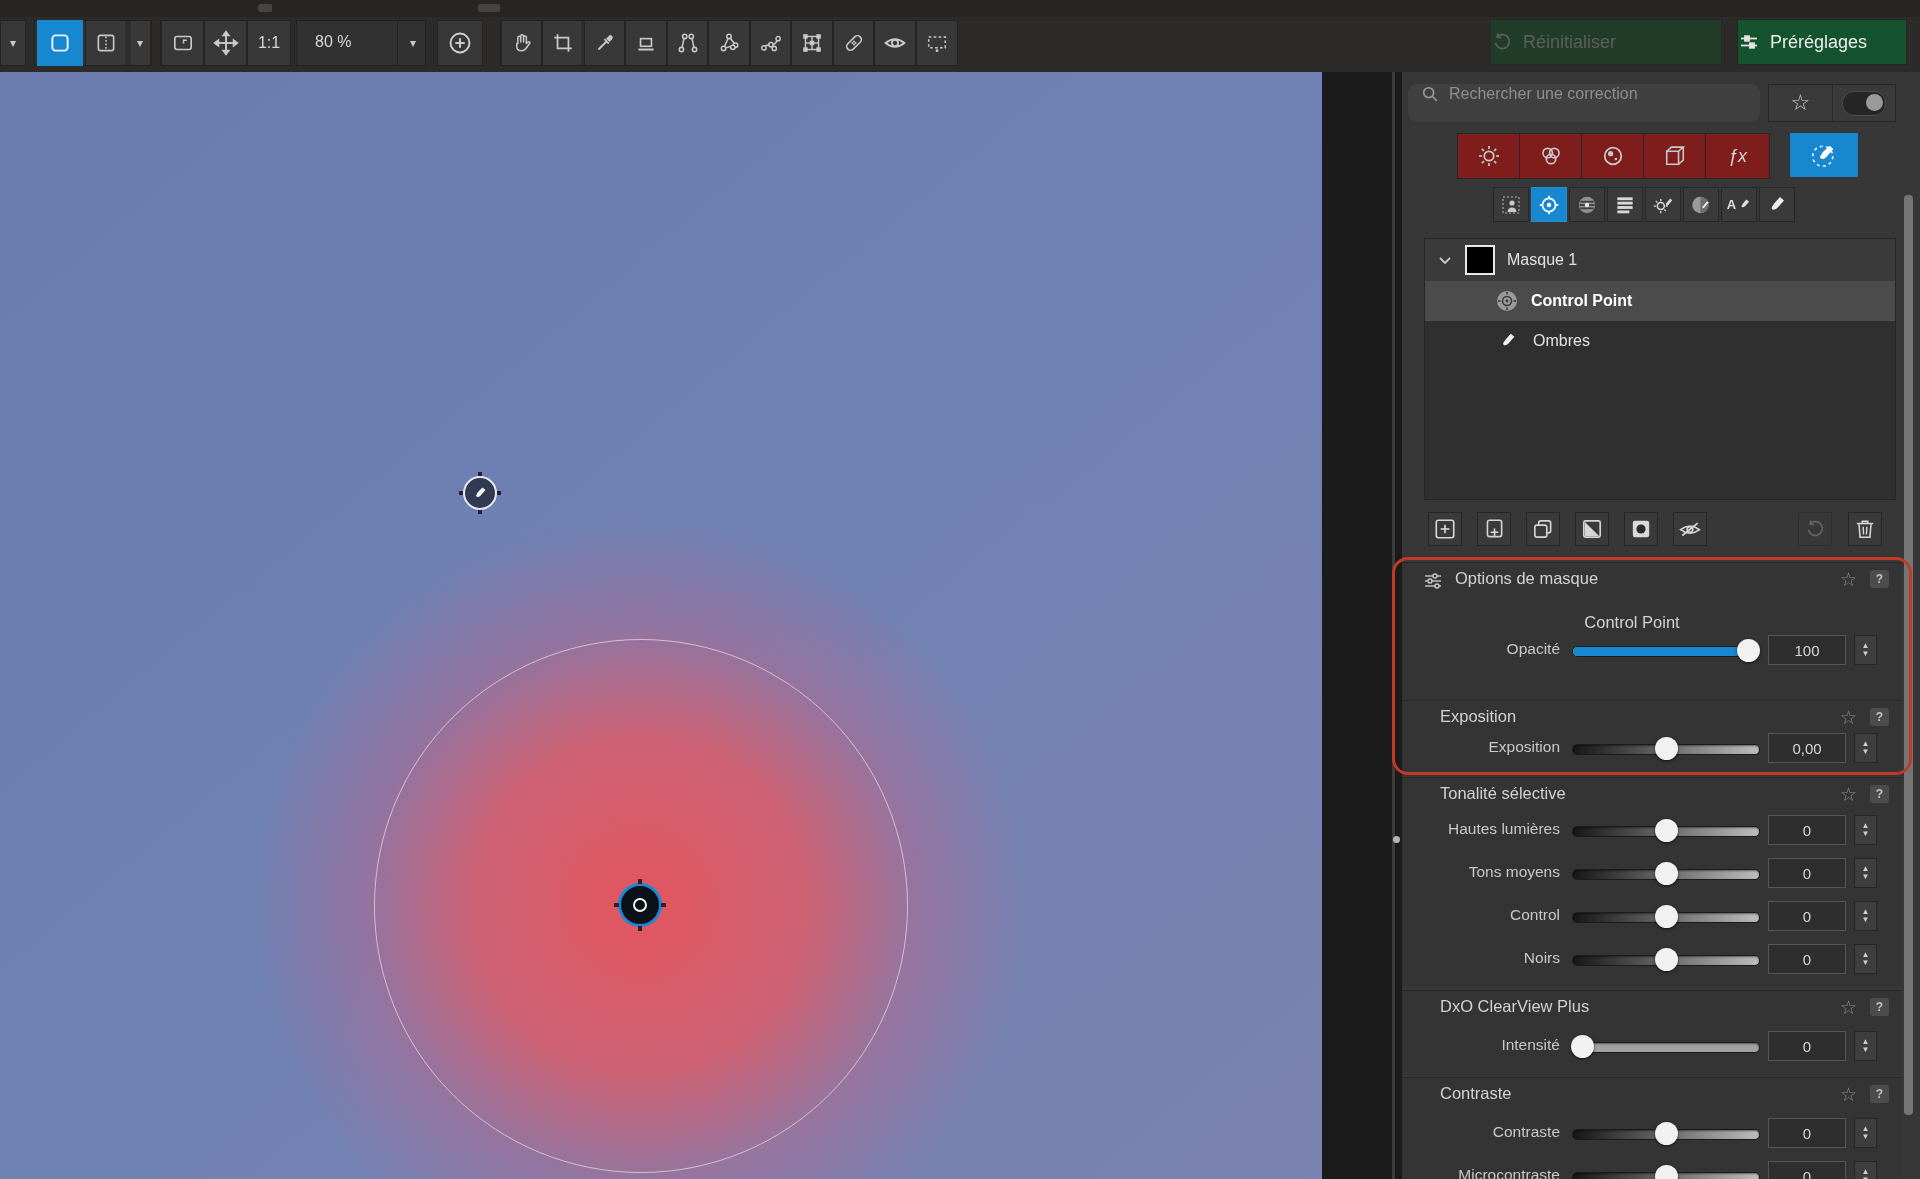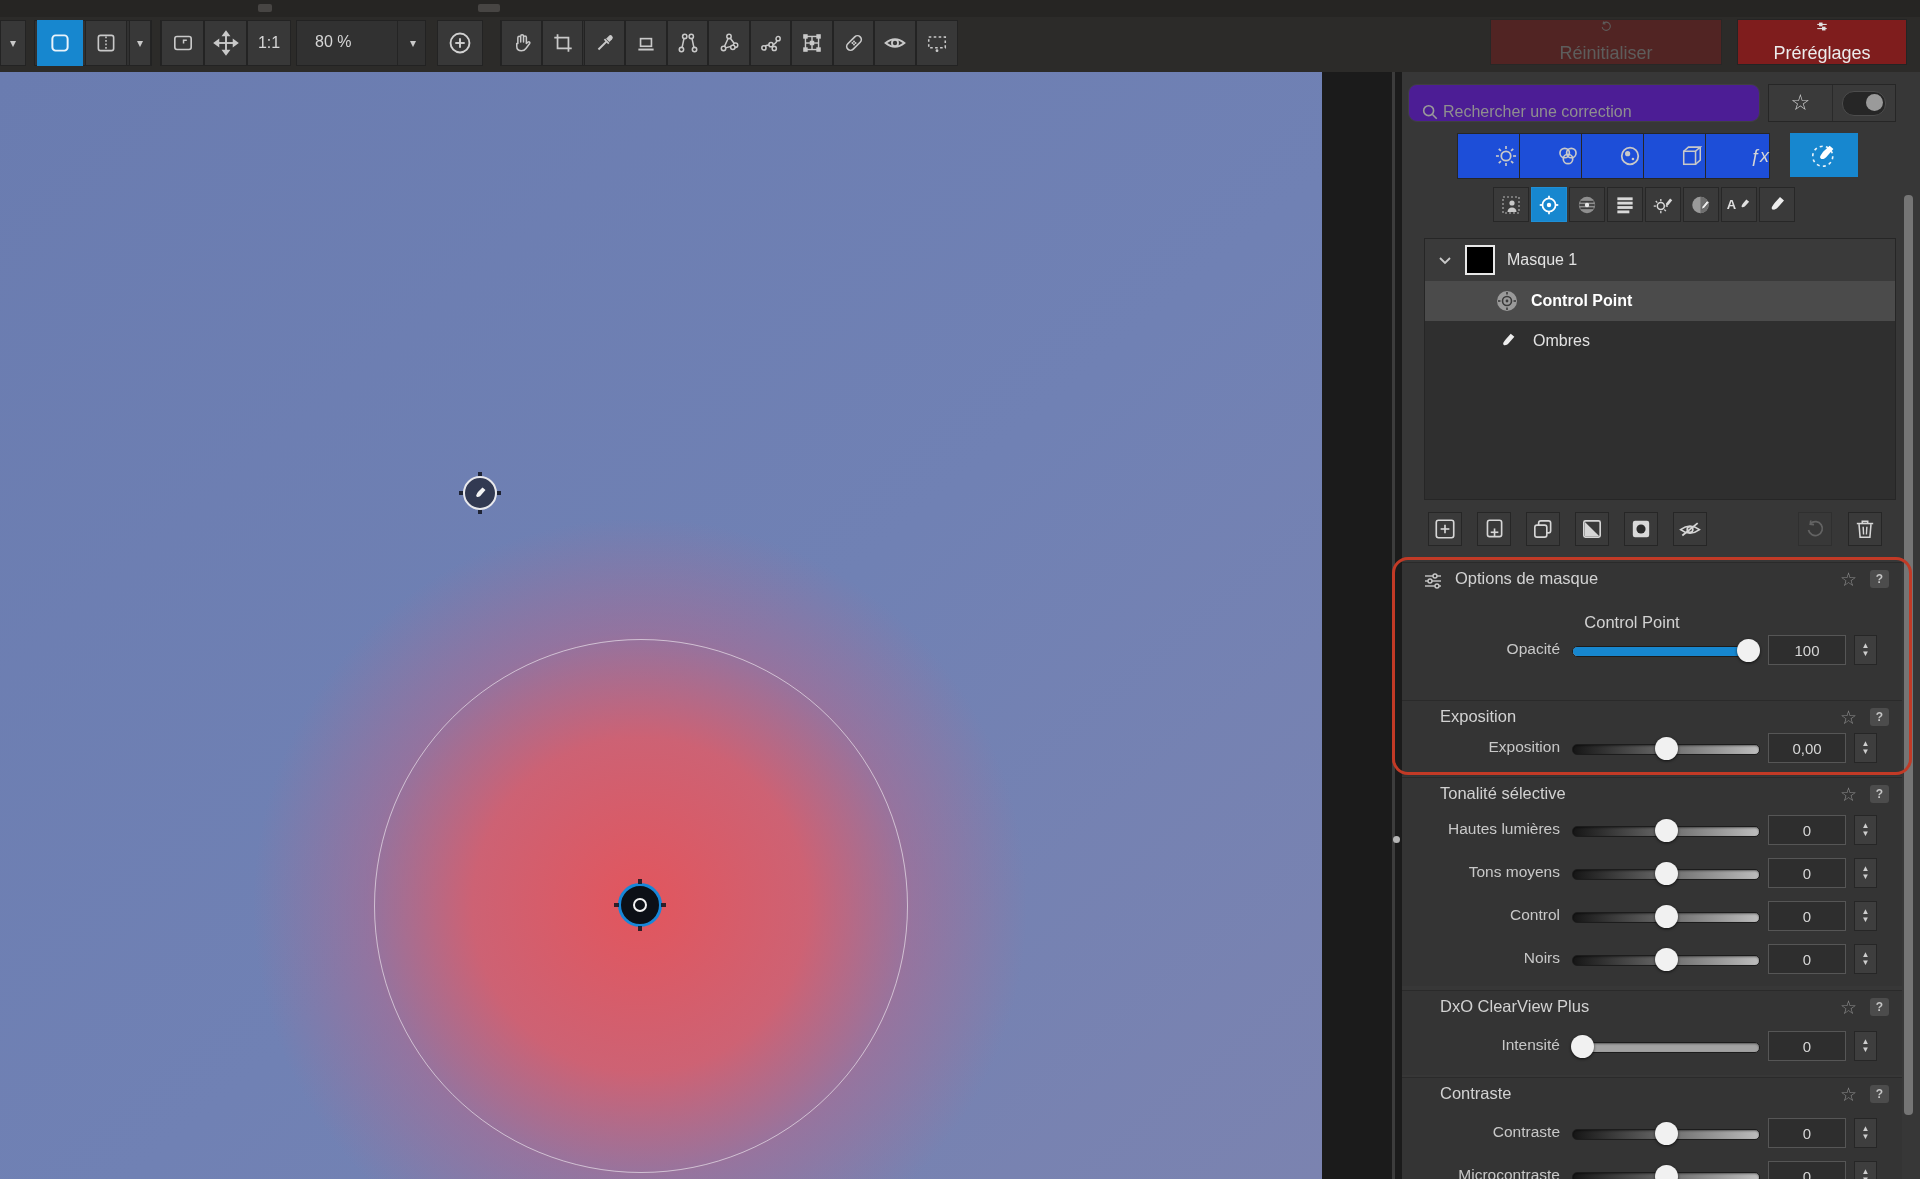--- a/index.html
+++ b/index.html
@@ -10,49 +10,49 @@
   #toolbar{left:0;top:17px;width:1920px;height:55px;background:#2c2b29;border-bottom:1px solid #161616;}
   .tbtn{position:absolute;top:0;height:46px;background:#383838;border:1px solid #232323;box-sizing:border-box;
         display:flex;align-items:center;justify-content:center;}
   .tgroup{position:absolute;top:3px;height:46px;background:#313131;border:1px solid #222;box-sizing:border-box;}
   .tgroup .tbtn{top:-1px;}
   .tbtn.active{background:#1787cf;border-color:#1787cf;}
   .caret{color:#c9c9c9;font-size:12px;}
   .tb-text{color:#d6d6d6;font-size:16px;}
   svg{display:block;}
   .dis{opacity:.45;}
-  .bigbtn{position:absolute;top:2px;height:46px;background:#7f1d1d;border:1px solid #242424;box-sizing:border-box;
-          display:flex;align-items:center;justify-content:flex-end;gap:10px;font-size:18px;flex-direction:column;}
+  .bigbtn{position:absolute;top:2px;height:46px;background:#14532d;border:1px solid #242424;box-sizing:border-box;
+          display:flex;align-items:center;justify-content:flex-start;gap:10px;font-size:18px;}
   
   #canvas{left:0;top:72px;width:1322px;height:1107px;
     background:
       radial-gradient(circle 440px at 640px 833px,
         rgba(230,84,90,.97) 0%, rgba(228,90,100,.8) 38%,
         rgba(190,100,135,.45) 62%, rgba(111,128,179,0) 88%),
       linear-gradient(140deg,#6a7cb0 0%,#7081b4 55%,#7b83b0 100%);}
   #sel-circle{left:374px;top:567px;width:532px;height:532px;border:1px solid rgba(255,255,255,.55);border-radius:50%;}
   .tick{position:absolute;background:rgba(18,20,30,.85);}
   
   #separator{left:1322px;top:72px;width:80px;height:1107px;background:#1b1b1b;}
   #sep-line{left:1392px;top:72px;width:3px;height:1107px;background:#3c3c3c;}
   #sep-dot{left:1393px;top:836px;width:7px;height:7px;border-radius:50%;background:#b5b5b5;}
   
   #panel{left:1402px;top:72px;width:518px;height:1107px;background:#373737;}
-  #searchbox{left:1408px;top:84px;width:352px;height:38px;background:#4c1d95;border:1px solid #404040;border-radius:9px;
-             display:flex;align-items:flex-end;gap:4px;padding:0 12px;box-sizing:border-box;}
+  #searchbox{left:1408px;top:84px;width:352px;height:38px;background:#404040;border:1px solid #404040;border-radius:9px;
+             display:flex;align-items:flex-start;gap:10px;padding:0 12px;box-sizing:border-box;}
   #searchbox .ph{color:#8f8f8f;font-size:16px;}
   #favgroup{left:1768px;top:84px;width:128px;height:38px;background:#3a3a3a;border:1px solid #262626;box-sizing:border-box;
             display:flex;align-items:center;}
   #favgroup .half{flex:1;display:flex;align-items:center;justify-content:center;height:100%;}
   #favgroup .half+.half{border-left:1px solid #2a2a2a;}
   .star-glyph{color:#cfcfcf;font-size:22px;line-height:1;}
   .toggle{width:42px;height:23px;border-radius:12px;background:#262626;border:1px solid #4c4c4c;position:relative;}
   .toggle .knob{position:absolute;right:2px;top:2px;width:17px;height:17px;border-radius:50%;background:#9a9a9a;}
-  .ptab{position:absolute;top:0;width:62px;height:44px;background:#1d4ed8;border-right:1px solid #262626;box-sizing:border-box;
-        display:flex;align-items:center;justify-content:flex-end;}
+  .ptab{position:absolute;top:0;width:62px;height:44px;background:#7f1d1d;border-right:1px solid #262626;box-sizing:border-box;
+        display:flex;align-items:center;justify-content:center;}
   #tabsgroup{left:1457px;top:133px;width:311px;height:44px;border:1px solid #262626;background:#3a3a3a;}
   #brushtab{left:1790px;top:133px;width:68px;height:44px;background:#1787cf;display:flex;align-items:center;justify-content:center;}
   .subtab{position:absolute;top:187px;width:36px;height:35px;background:#3a3a3a;border:1px solid #272727;box-sizing:border-box;
           display:flex;align-items:center;justify-content:center;}
   .subtab.active{background:#1787cf;border-color:#1f8fd6;}
   
   #masklist{left:1424px;top:238px;width:472px;height:262px;background:#2f2f2f;border:1px solid #262626;box-sizing:border-box;}
   .mrow{position:absolute;left:0;width:470px;display:flex;align-items:center;}
   .mlabel{color:#e2e2e2;font-size:16px;}
   .swatch{width:30px;height:30px;background:#000;border:2px solid #e8e8e8;box-sizing:border-box;}

